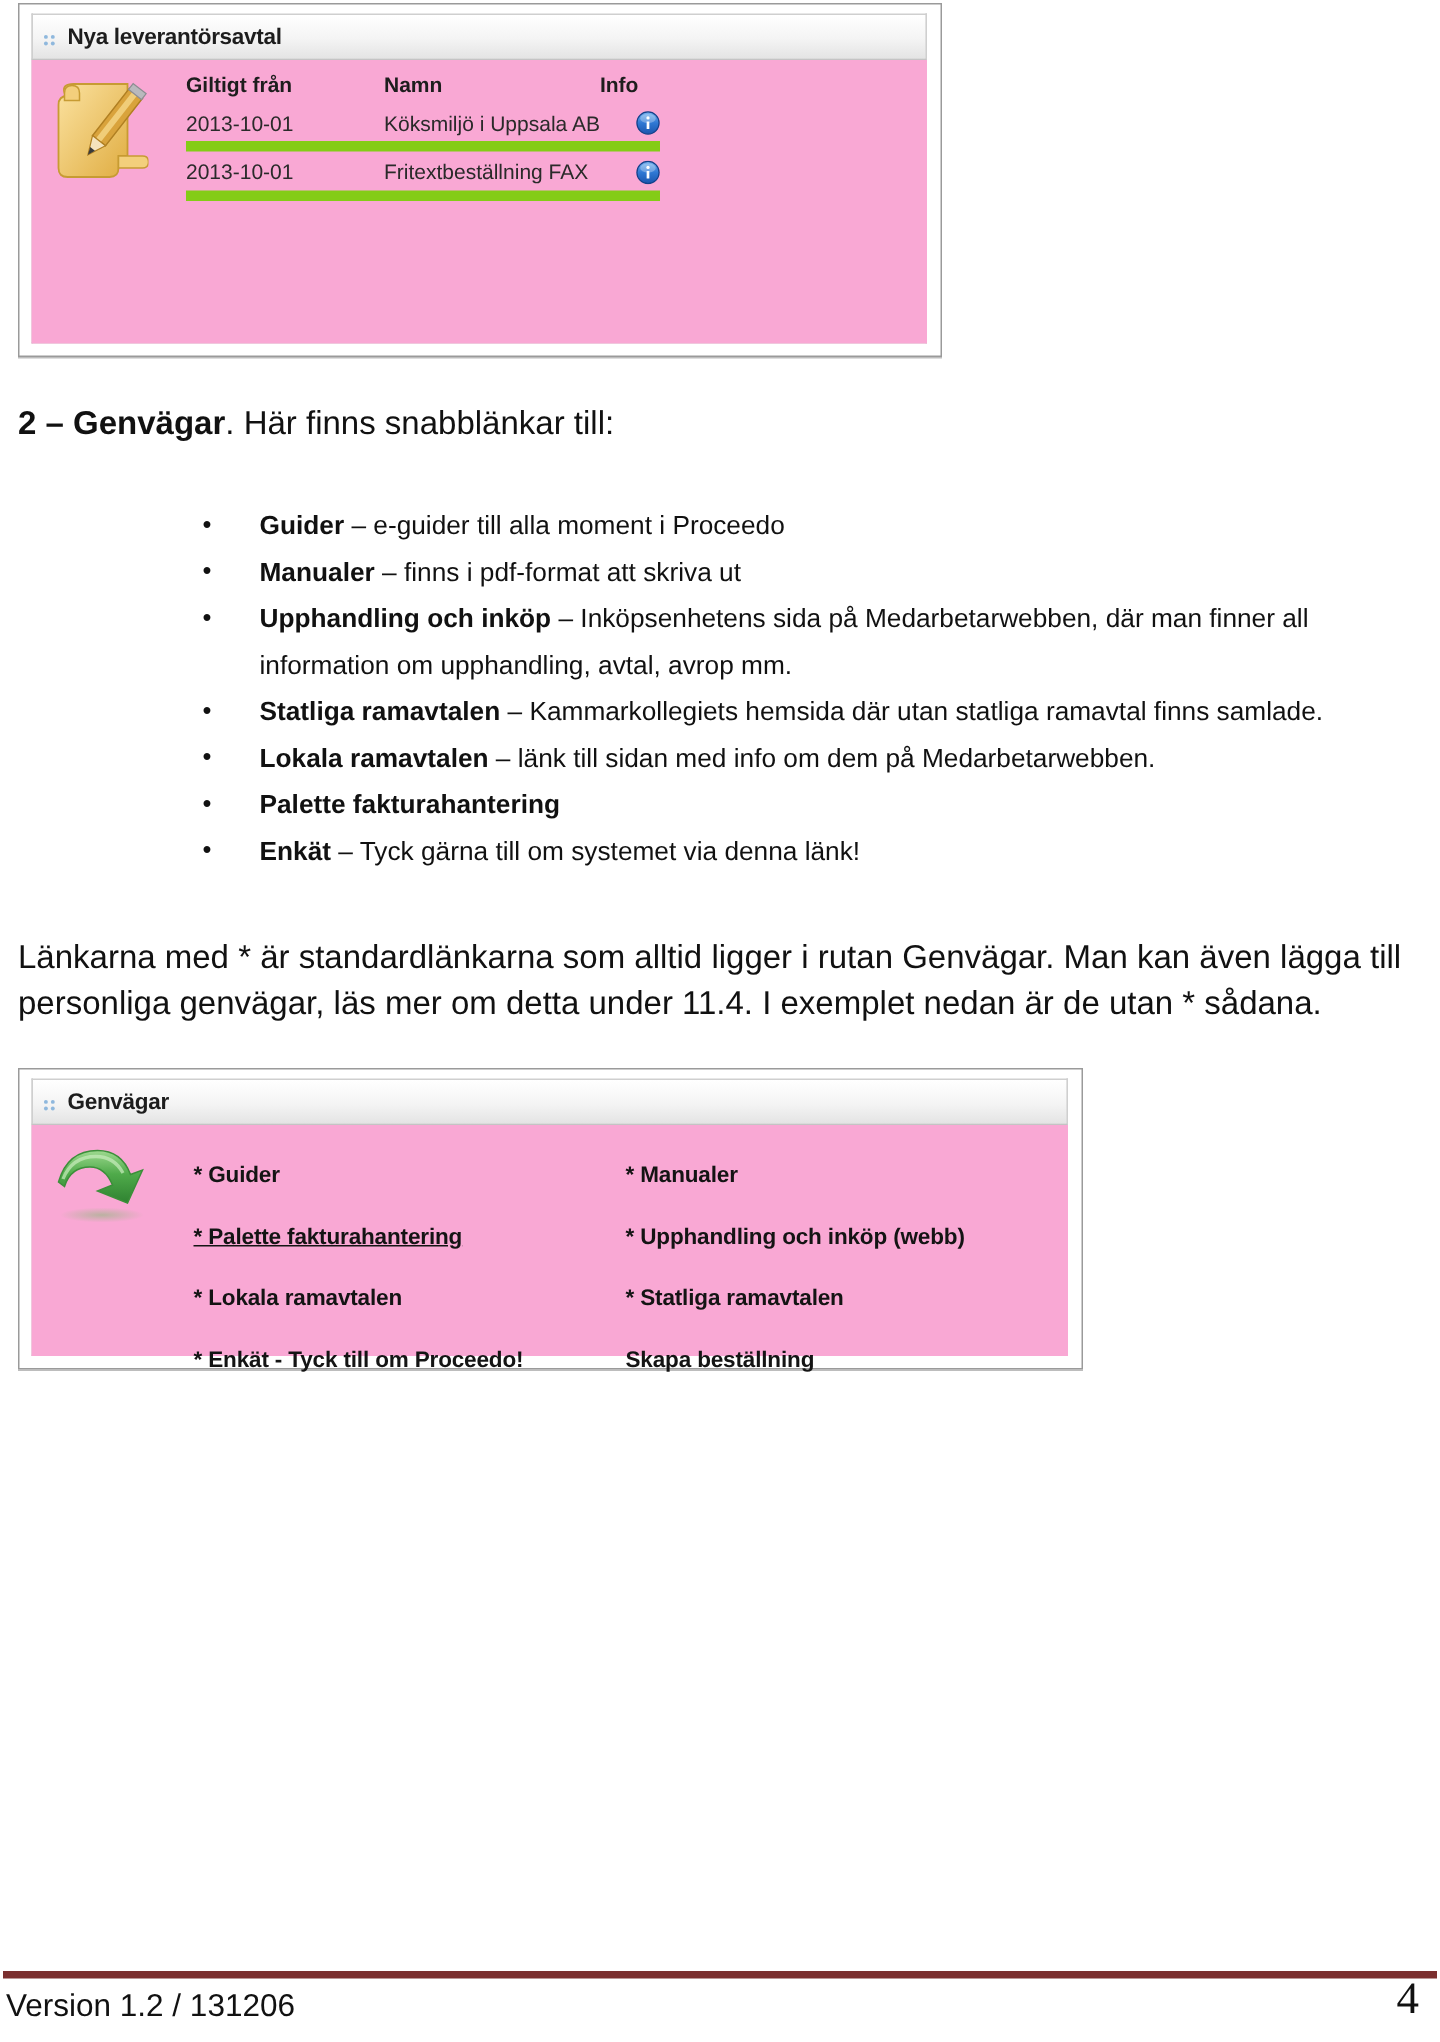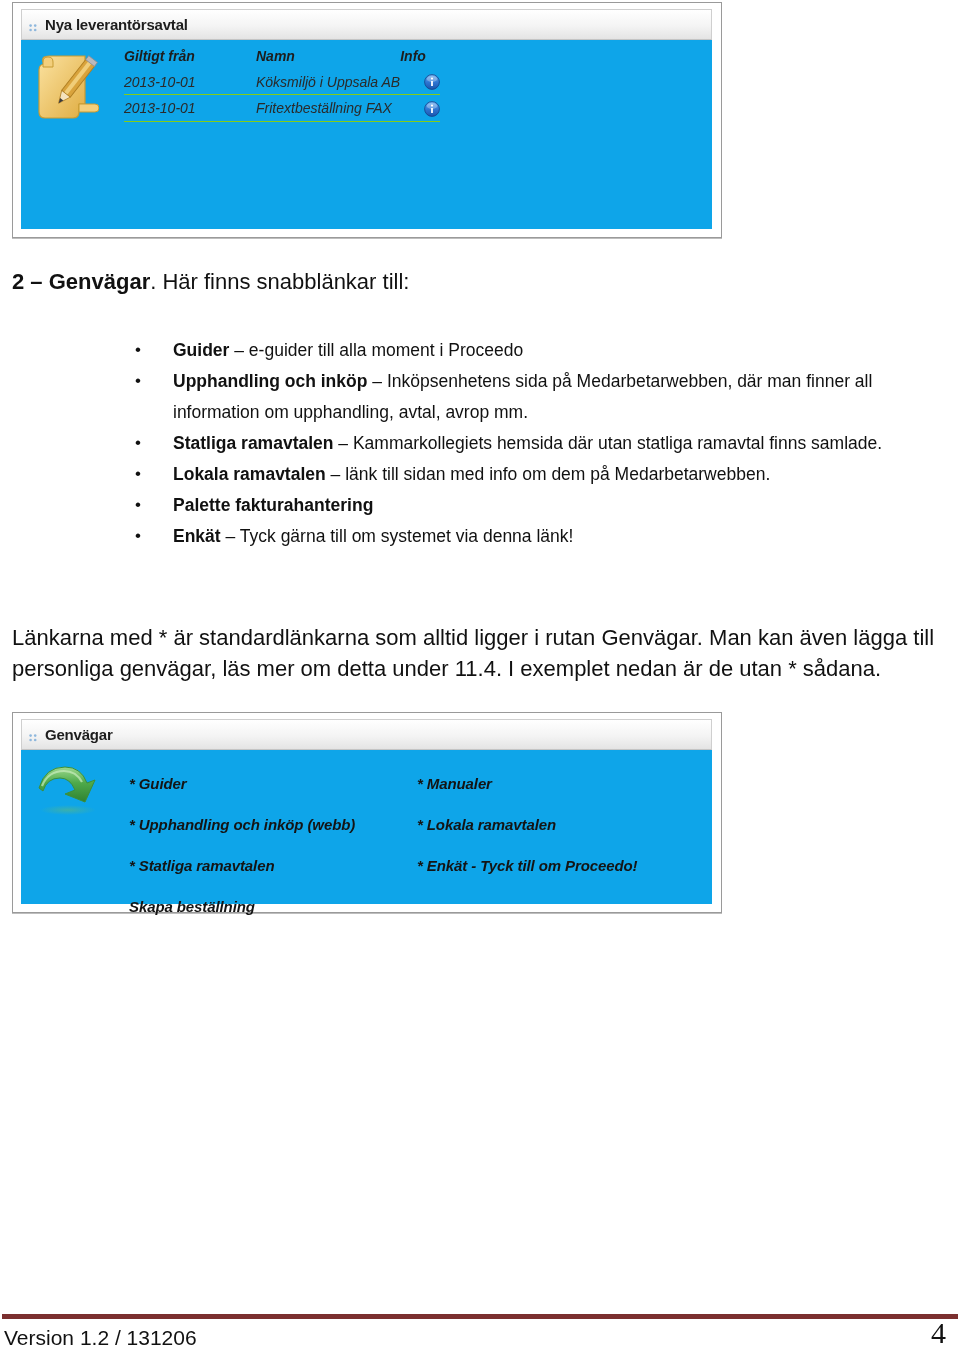--- a/index.html
+++ b/index.html
@@ -59,26 +59,25 @@
     color: #1d1d1d;
     letter-spacing: -0.2px;
     white-space: nowrap;
   }
   .portlet-body {
     position: absolute;
     left: 0;
     right: 0;
     top: 31px;
     bottom: 0;
-    background: #0ea5e9;
-    font-style: italic;
-  }
-
-  
-  #panel-agreements { left: 12px; top: 2px; width: 710px; height: 236px; }
+    background: #f9a8d4;
+  }
+
+  
+  #panel-agreements { left: 12px; top: 2px; width: 616px; height: 236px; }
 
   .note-icon {
     position: absolute;
     left: 12px;
     top: 10px;
     width: 66px;
     height: 72px;
   }
   .agr-table {
     position: absolute;
@@ -93,21 +92,21 @@
     font-weight: 700;
     font-size: 14px;
     color: #1d1d1d;
     padding: 0 0 5px 0;
     white-space: nowrap;
   }
   .agr-table td {
     font-size: 14px;
     color: #2a2a2a;
     padding: 4px 0 4px 0;
-    border-bottom: 1px solid #84cc16;
+    border-bottom: 7px solid #84cc16;
     white-space: nowrap;
   }
   .col-date  { width: 132px; }
   .col-name  { width: auto; }
   .col-info  { width: 40px; text-align: right; }
   .info-icon { display: inline-block; width: 16px; height: 16px; vertical-align: middle; }
 
   
   .doc-text {
     position: absolute;
@@ -305,20 +304,23 @@
 
 <div class="doc-text" id="para-intro">
   <b>2 – </b><b>Genvägar</b><span>. Här finns snabblänkar till:</span>
 </div>
 
 <ul class="bullets">
   <li>
     <b>Guider</b><span> – e-guider till alla moment i Proceedo</span>
   </li>
   <li>
+    <b>Manualer</b><span> – finns i pdf-format att skriva ut</span>
+  </li>
+  <li>
     <b>Upphandling och inköp</b><span> – Inköpsenhetens sida på Medarbetarwebben, där man finner all information om upphandling, avtal, avrop mm.</span>
   </li>
   <li>
     <b>Statliga ramavtalen</b><span> – Kammarkollegiets hemsida där utan statliga ramavtal finns samlade.</span>
   </li>
   <li>
     <b>Lokala ramavtalen</b><span> – länk till sidan med info om dem på Medarbetarwebben.</span>
   </li>
   <li>
     <b>Palette fakturahantering</b><span></span>
@@ -362,20 +364,21 @@
         </defs>
         <ellipse cx="33" cy="52" rx="28" ry="5" fill="url(#gsh)"></ellipse>
         <path d="M4 30 Q10 9 30 9 Q46 9 52 25 L60 22 L50 44 L30 36 L40 32 Q35 20 25 20 Q12 20 8 33 Z" fill="url(#ga)" stroke="#3c8f3a" stroke-width="1"></path>
         <path d="M7 28 Q13 13 29 13 Q41 13 47 24" fill="none" stroke="#c9ecbd" stroke-width="2.2" opacity="0.7"></path>
       </svg>
     </span>
 
     <div class="shortcut-grid">
       <a class="shortcut-link" href="#">* Guider</a>
       <a class="shortcut-link" href="#">* Manualer</a>
+      <a class="shortcut-link hovered" href="#">* Palette fakturahantering</a>
       <a class="shortcut-link" href="#">* Upphandling och inköp (webb)</a>
       <a class="shortcut-link" href="#">* Lokala ramavtalen</a>
       <a class="shortcut-link" href="#">* Statliga ramavtalen</a>
       <a class="shortcut-link" href="#">* Enkät - Tyck till om Proceedo!</a>
       <a class="shortcut-link" href="#">Skapa beställning</a>
     </div>
   </div>
 </div>
 
 <div id="footer-rule" style="background: rgb(123, 47, 47);"></div>

